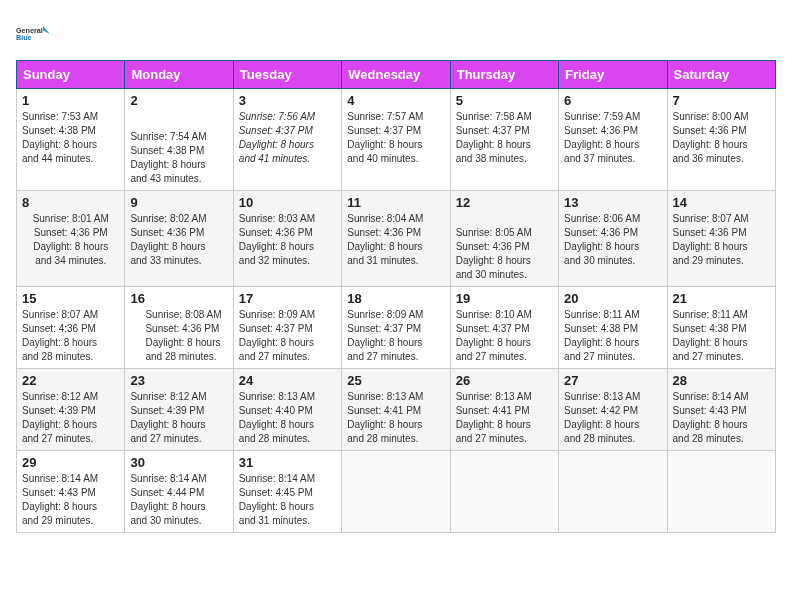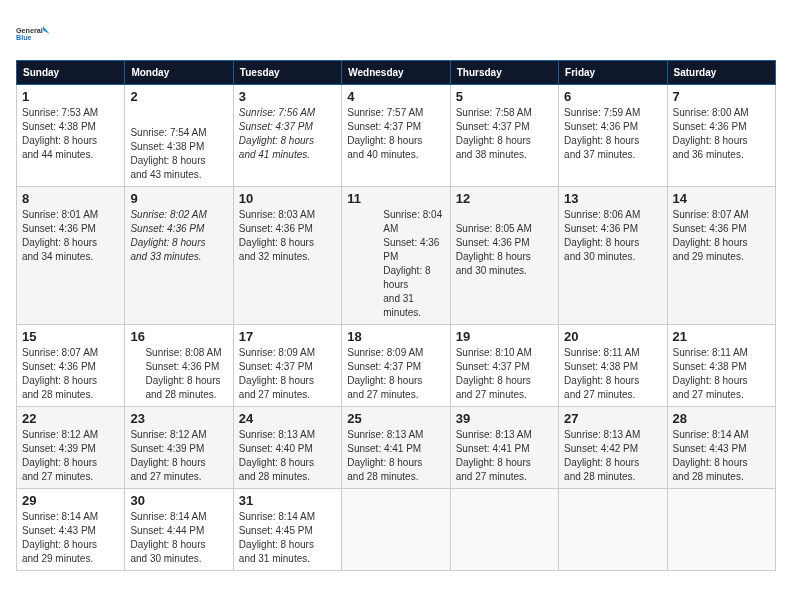--- a/index.html
+++ b/index.html
@@ -36,25 +36,25 @@
     .location {
       font-size: 14px;
       color: #555;
     }
     .calendar {
       width: 100%;
       border-collapse: collapse;
       font-size: 11px;
     }
     .calendar th {
-      background-color: #0f172a;
+      background-color: #d946ef;
       color: #fff;
       text-align: left;
       padding: 6px 6px;
-      font-size: 10px;
+      font-size: 13px;
       font-weight: bold;
       border: 1px solid #1a5a9a;
     }
     .calendar td {
       border: 1px solid #ccc;
       vertical-align: top;
       padding: 4px 5px;
       width: 108px;
       min-height: 80px;
       background: #fff;
@@ -155,42 +155,42 @@
           <span class="day-num">7</span>
           <div class="day-info" style="white-space: pre-line;">Sunrise: 8:00 AM
 Sunset: 4:36 PM
 Daylight: 8 hours
 and 36 minutes.</div>
         </td>
       </tr>
       <tr>
         <td>
           <span class="day-num">8</span>
-          <div class="day-info" style="white-space: pre-line;">Sunrise: 8:01 AM
+          <div class="day-info" style="white-space: pre-line; text-align: center;">Sunrise: 8:01 AM
 Sunset: 4:36 PM
 Daylight: 8 hours
 and 34 minutes.</div>
         </td>
         <td>
           <span class="day-num">9</span>
-          <div class="day-info" style="white-space: pre-line; font-style: italic;">Sunrise: 8:02 AM
+          <div class="day-info" style="white-space: pre-line;">Sunrise: 8:02 AM
 Sunset: 4:36 PM
 Daylight: 8 hours
 and 33 minutes.</div>
         </td>
         <td>
           <span class="day-num">10</span>
           <div class="day-info" style="white-space: pre-line;">Sunrise: 8:03 AM
 Sunset: 4:36 PM
 Daylight: 8 hours
 and 32 minutes.</div>
         </td>
         <td>
           <span class="day-num">11</span>
-          <div class="day-info" style="white-space: pre-line; margin-left: 36px;">Sunrise: 8:04 AM
+          <div class="day-info" style="white-space: pre-line;">Sunrise: 8:04 AM
 Sunset: 4:36 PM
 Daylight: 8 hours
 and 31 minutes.</div>
         </td>
         <td>
           <span class="day-num">12</span>
           <div class="day-info" style="white-space: pre-line; margin-top: 16px;">Sunrise: 8:05 AM
 Sunset: 4:36 PM
 Daylight: 8 hours
 and 30 minutes.</div>
@@ -284,21 +284,21 @@
 and 28 minutes.</div>
         </td>
         <td>
           <span class="day-num">25</span>
           <div class="day-info" style="white-space: pre-line;">Sunrise: 8:13 AM
 Sunset: 4:41 PM
 Daylight: 8 hours
 and 28 minutes.</div>
         </td>
         <td>
-          <span class="day-num">39</span>
+          <span class="day-num">26</span>
           <div class="day-info" style="white-space: pre-line;">Sunrise: 8:13 AM
 Sunset: 4:41 PM
 Daylight: 8 hours
 and 27 minutes.</div>
         </td>
         <td>
           <span class="day-num">27</span>
           <div class="day-info" style="white-space: pre-line;">Sunrise: 8:13 AM
 Sunset: 4:42 PM
 Daylight: 8 hours

